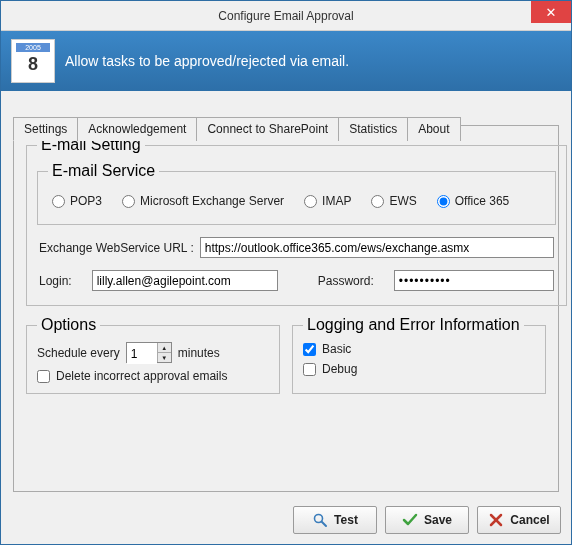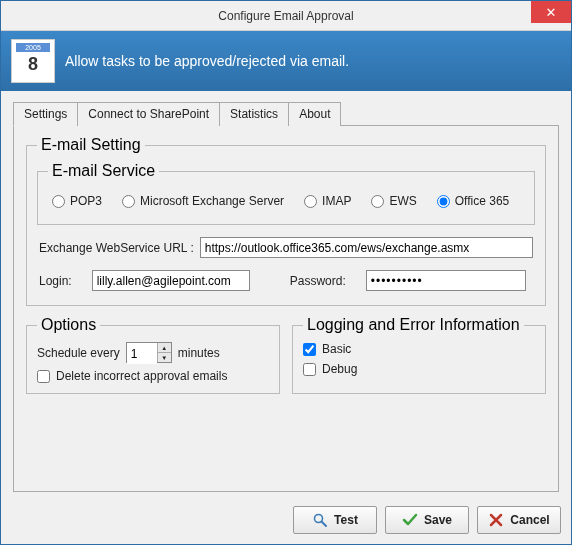--- a/index.html
+++ b/index.html
@@ -103,21 +103,21 @@
   }
   .tab {
     padding: 4px 10px;
     border: 1px solid #aaa;
     border-bottom: none;
     background: #f0f0f0;
     margin-right: -1px;
     cursor: pointer;
     font-size: 12px;
     position: relative;
-    top: 1px;
+    top: 16px;
   }
   .tab.active {
     background: #f0f0f0;
     border-bottom: 1px solid #f0f0f0;
   }
   .tab-panel {
     border: 1px solid #aaa;
     flex: 1;
     padding: 10px 12px;
     background: #f0f0f0;
@@ -247,20 +247,21 @@
     <div class="banner-icon">
       <div class="cal-top">2005</div>
       <div class="cal-day">8</div>
     </div>
     <div class="banner-text">Allow tasks to be approved/rejected via email.</div>
   </div>
 
   <div class="content">
     <div class="tabs">
       <div class="tab active">Settings</div>
+      <div class="tab">Acknowledgement</div>
       <div class="tab">Connect to SharePoint</div>
       <div class="tab">Statistics</div>
       <div class="tab">About</div>
     </div>
 
     <div class="tab-panel">
 
       <fieldset>
         <legend>E-mail Setting</legend>
 
@@ -290,21 +291,21 @@
           </div>
         </fieldset>
 
         <div class="field-row">
           <label>Exchange WebService URL :</label>
           <input type="text" class="url-input" value="https://outlook.office365.com/ews/exchange.asmx" style="">
         </div>
 
         <div class="login-wrap">
           <label>Login:</label>
-          <input type="text" style="width: 158px;" value="lilly.allen@agilepoint.com">
+          <input type="text" style="width: 186px;" value="lilly.allen@agilepoint.com">
           <label style="margin-left:20px;">Password:</label>
           <input type="text" style="width: 160px; letter-spacing: 1px;" value="••••••••••">
         </div>
       </fieldset>
 
       <div class="two-col">
         <fieldset class="col">
           <legend>Options</legend>
           <div style="display:flex;align-items:center;gap:6px;">
             <span>Schedule every</span>

